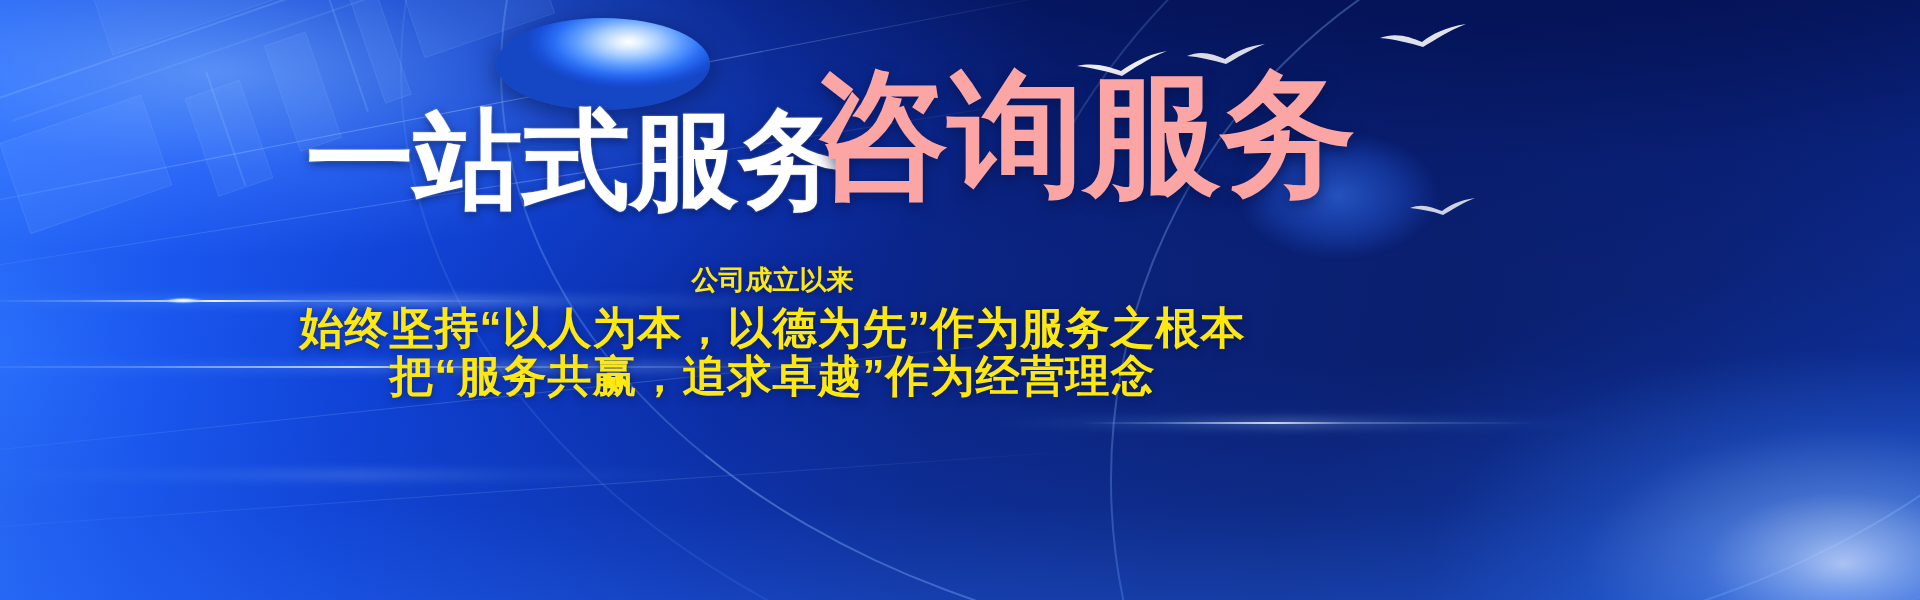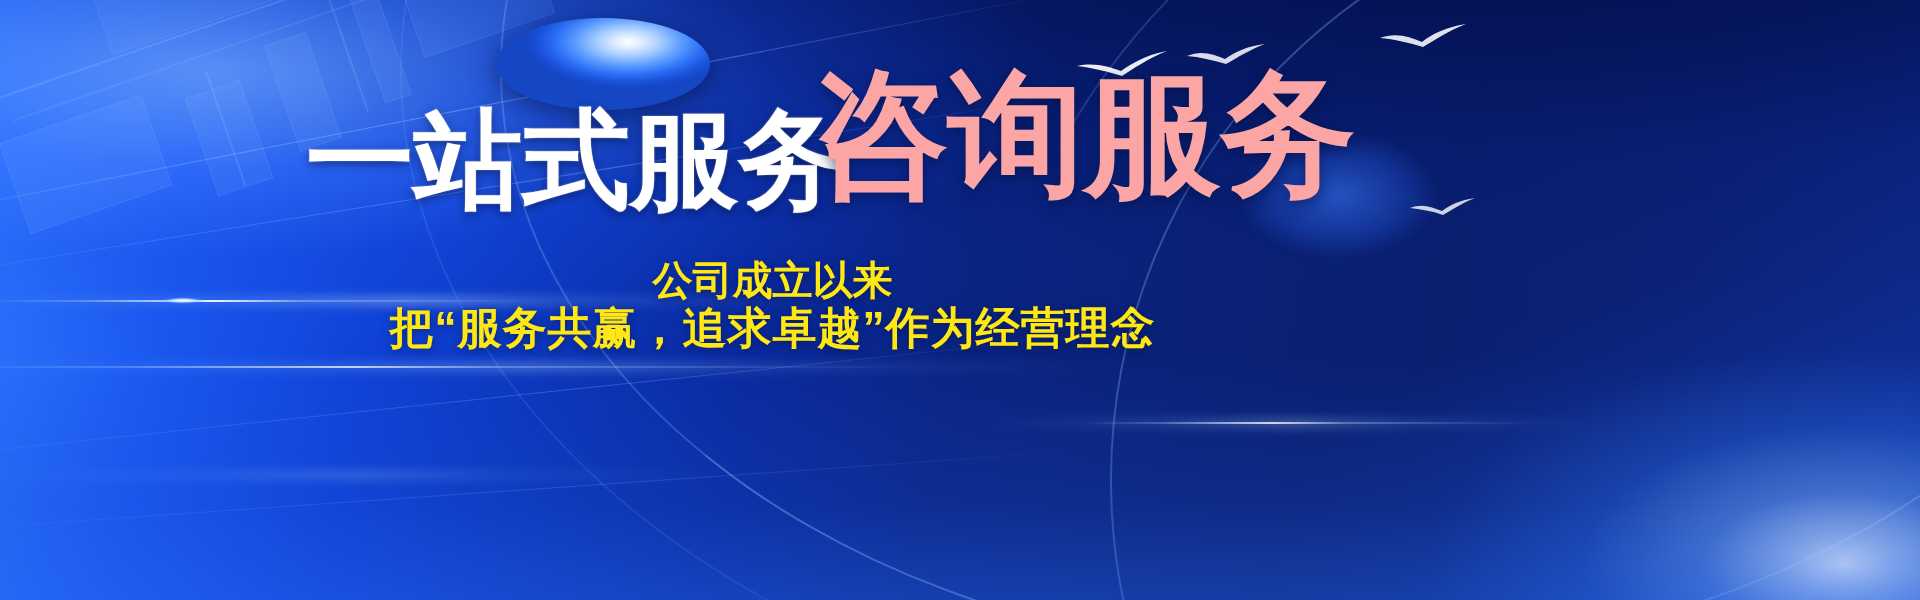--- a/index.html
+++ b/index.html
@@ -184,21 +184,21 @@
     position:absolute;
     left:0;top:256px;width:1545px;
     text-align:center;
     color:#ffe812;
     font-size:40px;
     font-weight:bold;
     line-height:48px;
     text-shadow:0 2px 8px rgba(2,14,62,.5);
   }
   .body-text .ln{display:block;white-space:nowrap;}
-  .body-text .ln1{font-size:40px;text-align:center;}
+  .body-text .ln1{font-size:27px;text-align:center;}
   .body-text .ln2{font-size:44px;letter-spacing:1px;}
   .body-text .ln3{font-size:44px;letter-spacing:1px;}
 </style>
 </head>
 <body>
 
 <div id="banner">
 
   <div class="layer bg-base"></div>
   <div class="layer bg-topdark"></div>
@@ -273,17 +273,18 @@
   </div>
 
   <div class="headline-wrap">
 
     <div class="h-white">一站式服务</div>
 
     <div class="h-yellow">咨询服务</div>
 
     <div class="body-text">
       <span class="ln ln1">公司成立以来</span>
+      <span class="ln ln2">始终坚持“以人为本，以德为先”作为服务之根本</span>
       <span class="ln ln3">把“服务共赢，追求卓越”作为经营理念</span>
     </div>
 
   </div>
 </div>
 
 </body></html>

